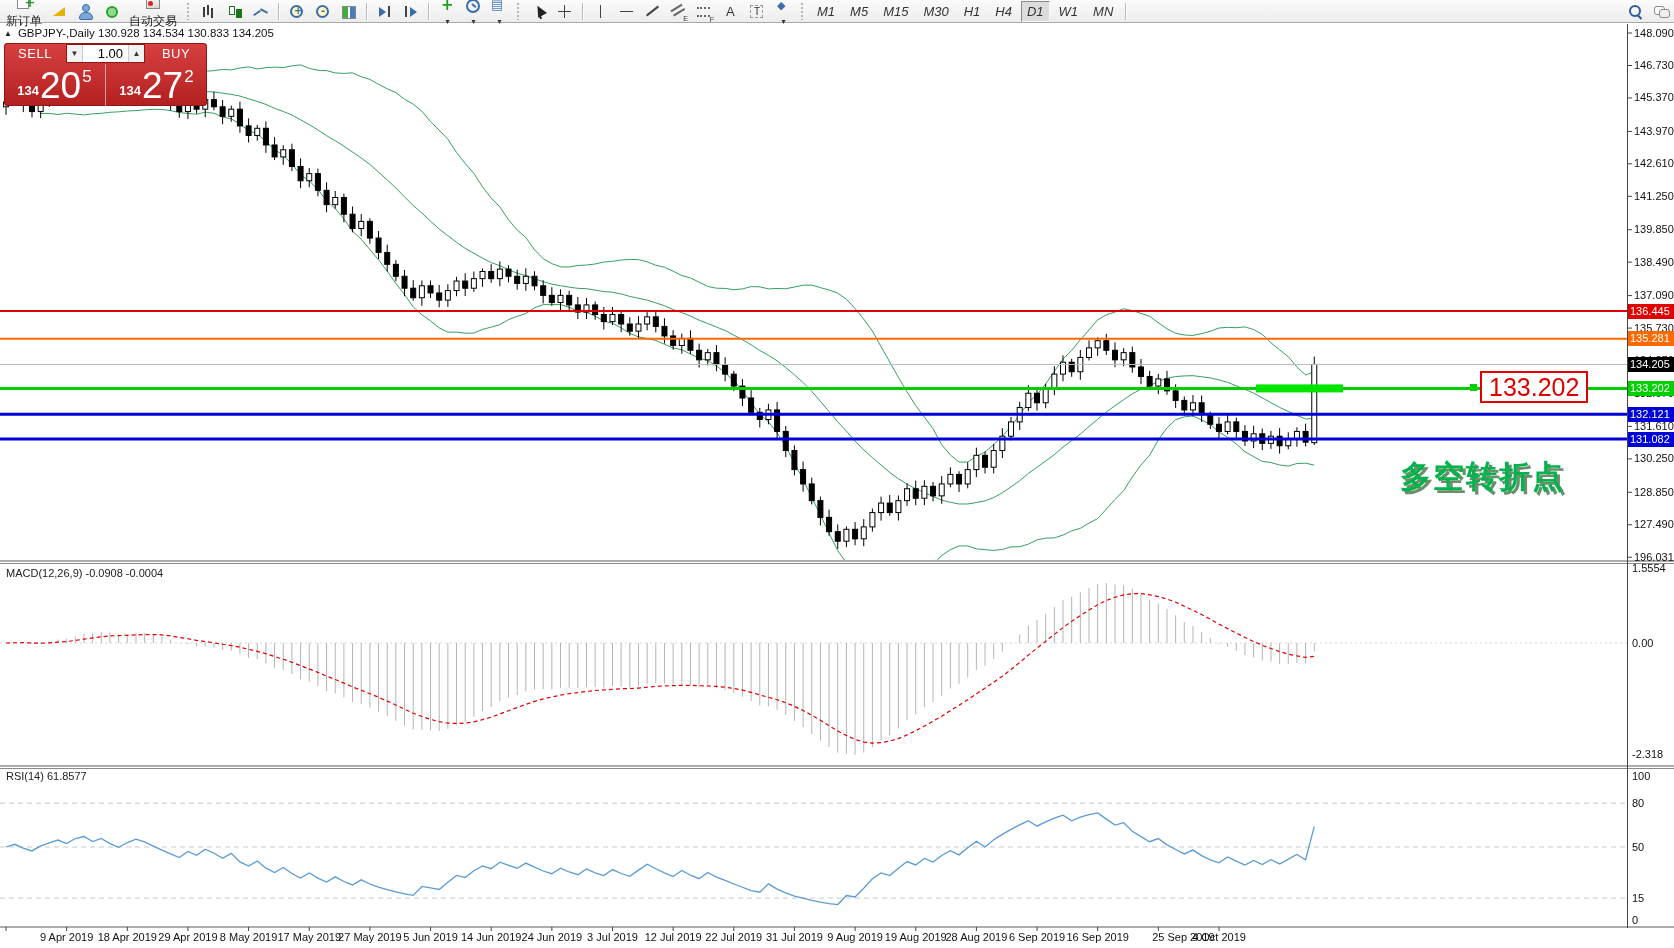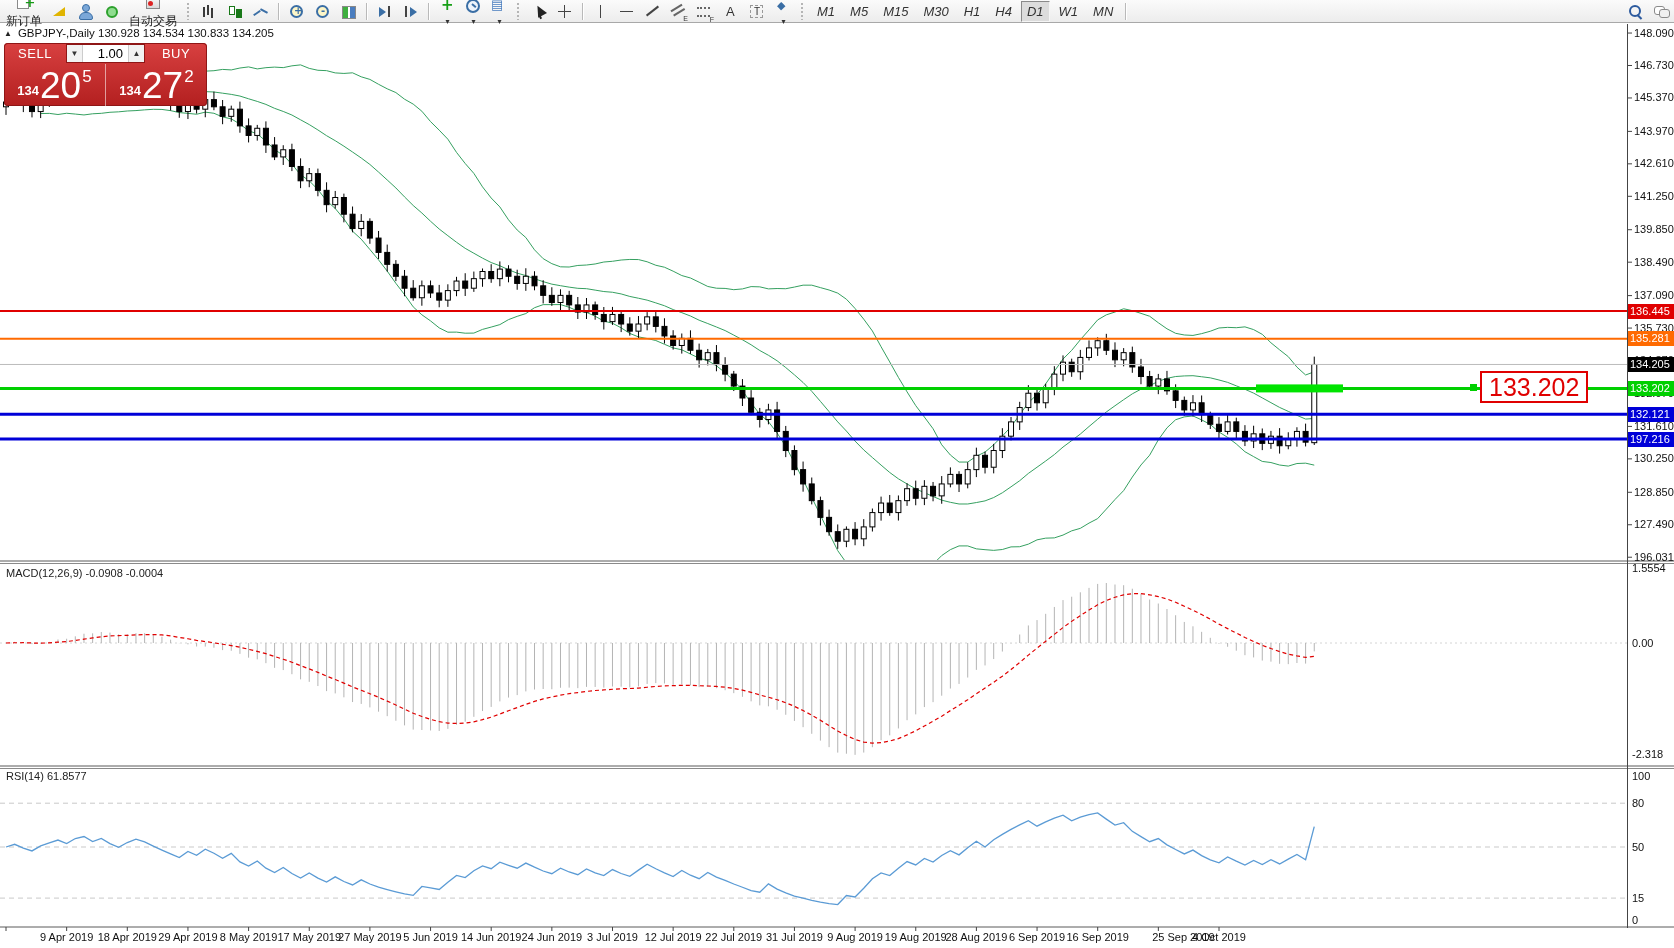--- a/index.html
+++ b/index.html
@@ -776,20 +776,21 @@
         <span class="sup">2</span>
       </div>
     </div>
   </div>
 
   <div class="ind-label" style="left:6px;top:567px;">MACD(12,26,9) -0.0908 -0.0004</div>
   <div class="ind-label" style="left:6px;top:770px;">RSI(14) 61.8577</div>
 
   <div id="flag-square"></div>
   <div id="price-flag">133.202</div>
+  <div id="cn-note">多空转折点</div>
 
   <div id="axis-labels">
       <span class="axis-label" style="top:26.533849999999745px;">148.090</span>
       <span class="axis-label" style="top:58.99705000000006px;">146.730</span>
       <span class="axis-label" style="top:91.46024999999972px;">145.370</span>
       <span class="axis-label" style="top:124.87824999999987px;">143.970</span>
       <span class="axis-label" style="top:157.3414499999995px;">142.610</span>
       <span class="axis-label" style="top:189.80464999999984px;">141.250</span>
       <span class="axis-label" style="top:223.22265px;">139.850</span>
       <span class="axis-label" style="top:255.68584999999962px;">138.490</span>
@@ -807,21 +808,21 @@
       <span class="ind-scale" style="top:748.264px;">-2.318</span>
       <span class="ind-scale" style="top:770px;">100</span>
       <span class="ind-scale" style="top:797.2px;">80</span>
       <span class="ind-scale" style="top:841px;">50</span>
       <span class="ind-scale" style="top:892.1px;">15</span>
       <span class="ind-scale" style="top:914px;">0</span>
       <span class="price-tag" style="top:303.5px;background:#e00000;">136.445</span>
       <span class="price-tag" style="top:331.2846799999997px;background:#ff6a00;">135.281</span>
       <span class="price-tag" style="top:380.9104099999999px;background:#00d000;">133.202</span>
       <span class="price-tag" style="top:406.7138799999996px;background:#0000d8;">132.121</span>
-      <span class="price-tag" style="top:431.51481px;background:#0000d8;">197.216</span>
+      <span class="price-tag" style="top:431.51481px;background:#0000d8;">131.082</span>
       <span class="price-tag" style="top:356.96879999999953px;background:#000;">134.205</span>
     </div>
   <div id="date-labels">
       <span class="date-label" style="left: 34px; margin-top: 36px;">31 Mar 2019</span>
       <span class="date-label" style="left: 66.65px;">9 Apr 2019</span>
       <span class="date-label" style="left: 127.3px;">18 Apr 2019</span>
       <span class="date-label" style="left: 187.95px;">29 Apr 2019</span>
       <span class="date-label" style="left: 248.6px;">8 May 2019</span>
       <span class="date-label" style="left: 309.25px;">17 May 2019</span>
       <span class="date-label" style="left: 369.9px;">27 May 2019</span>

